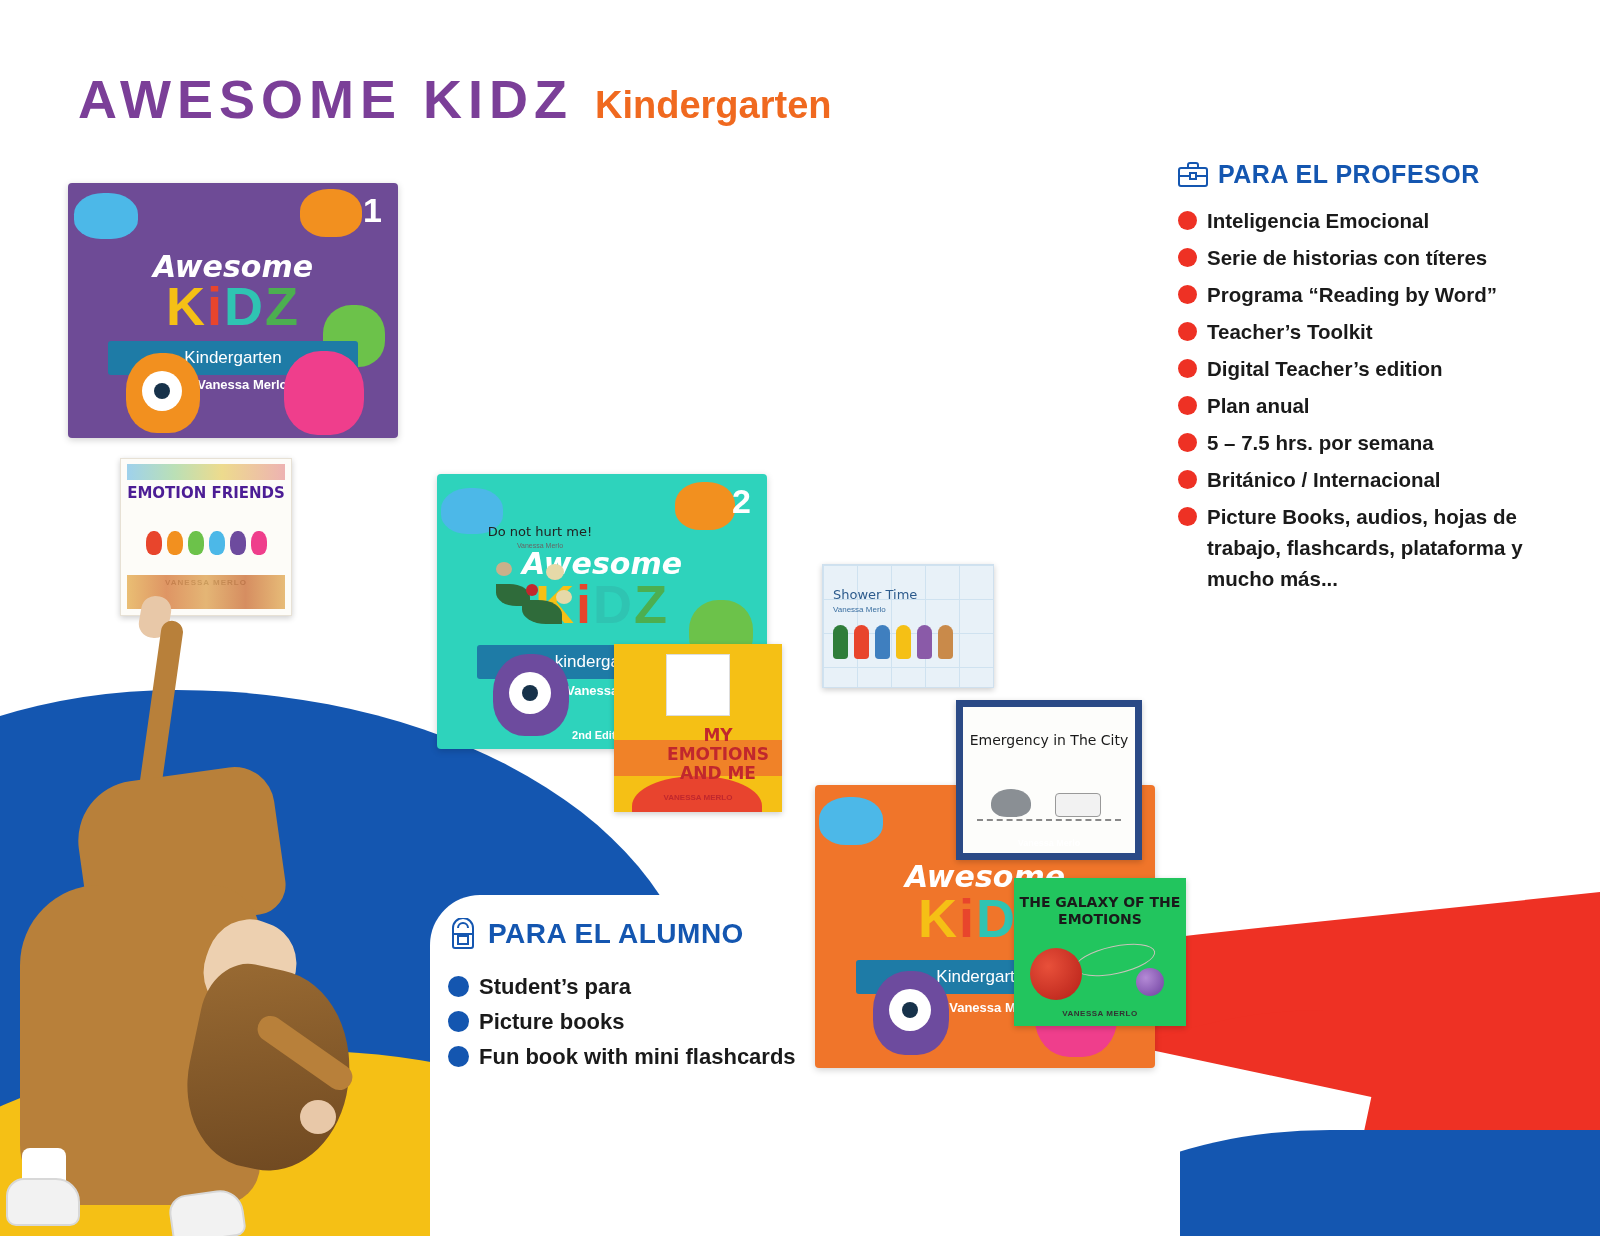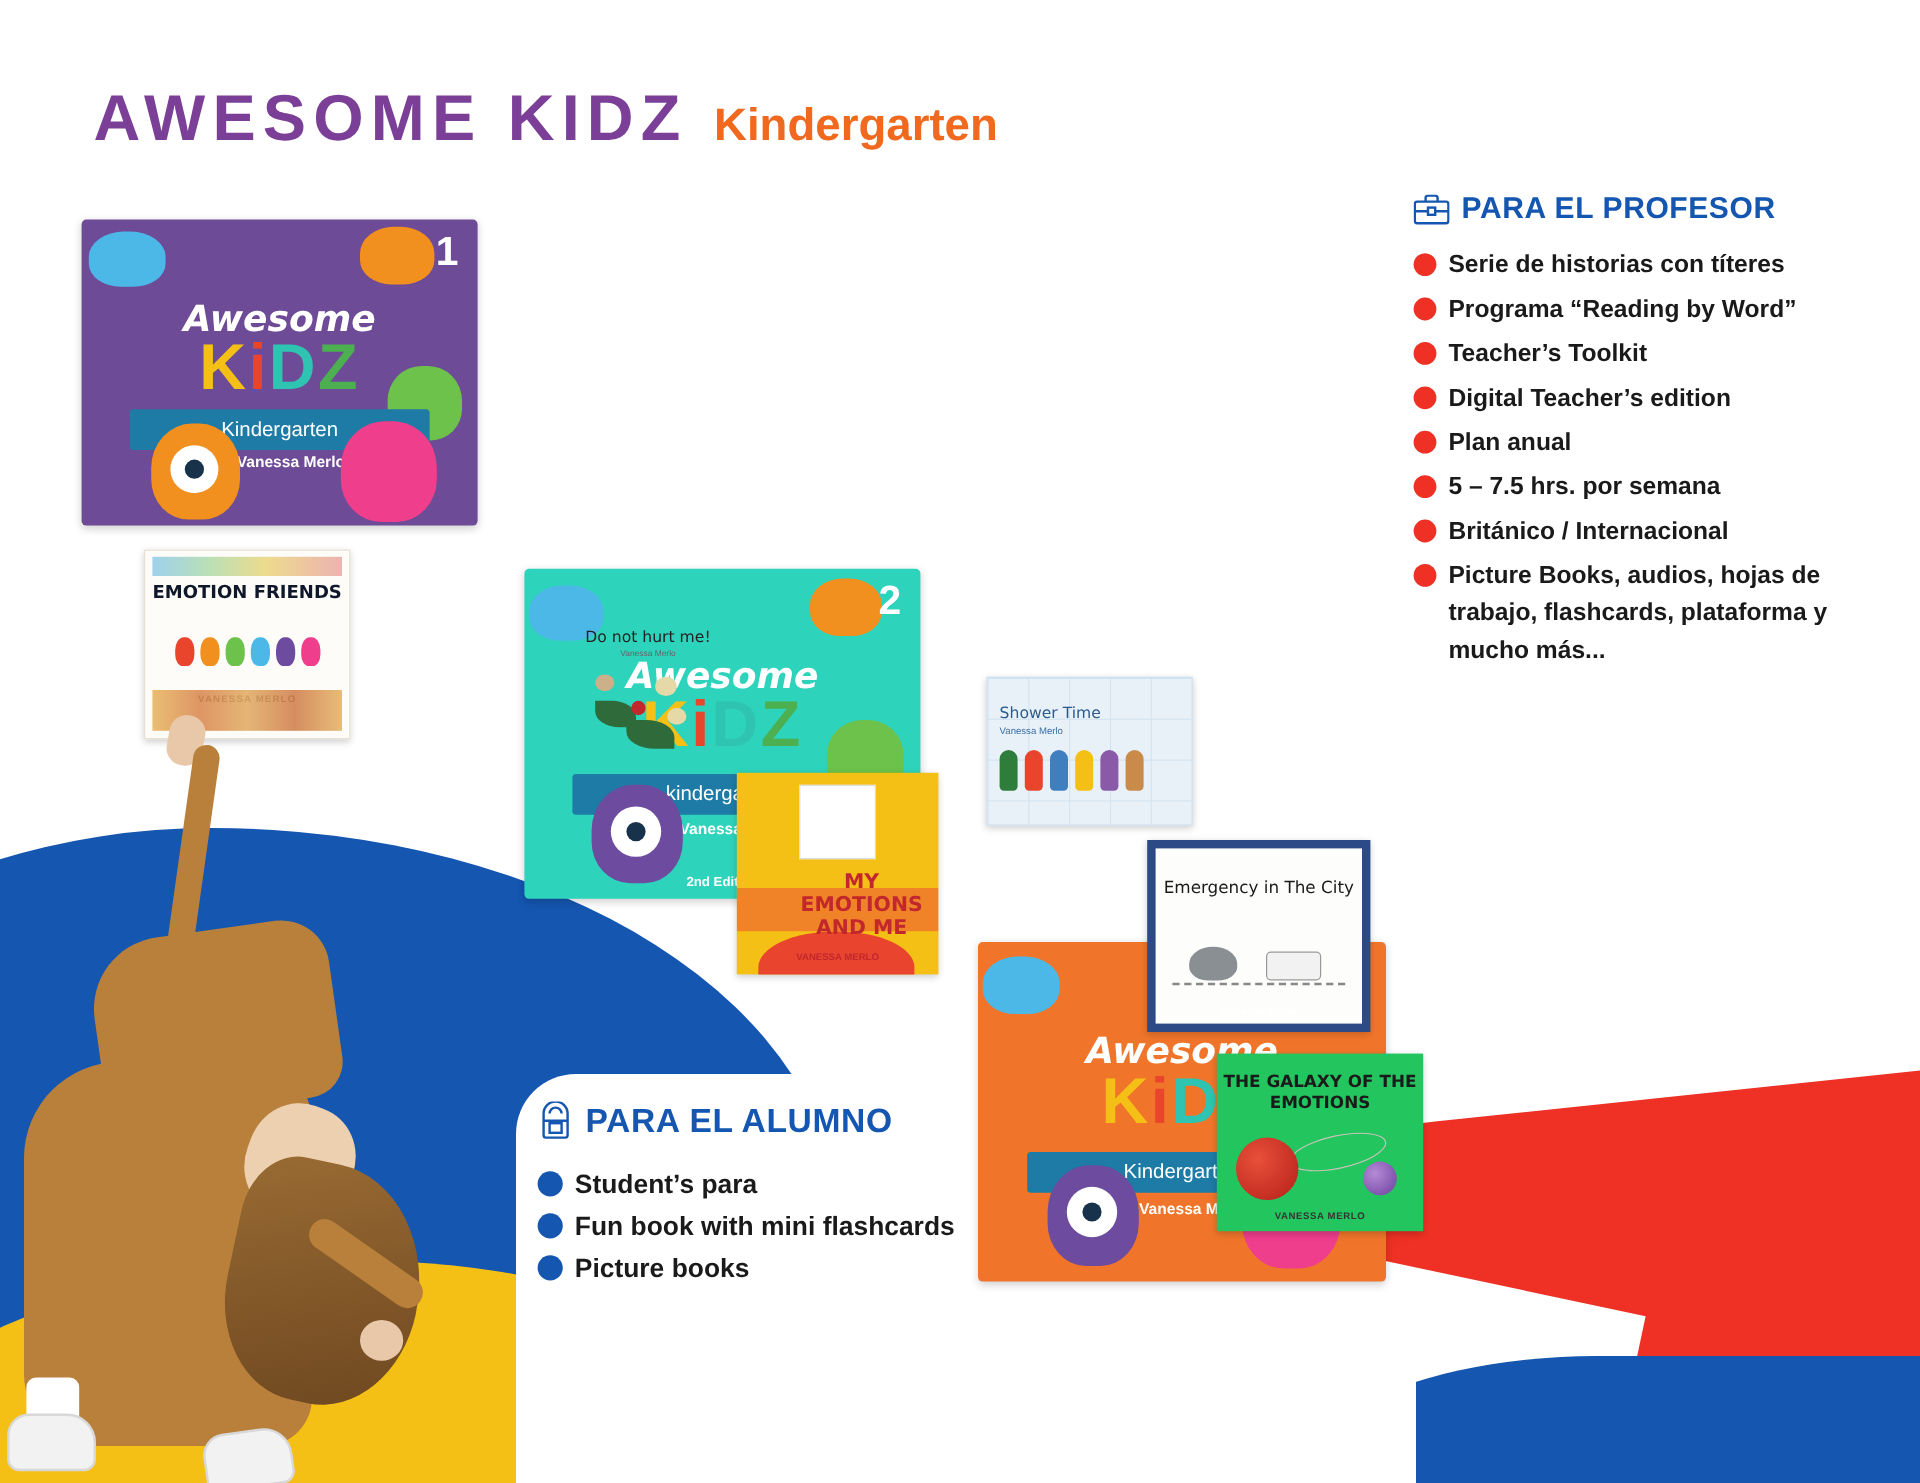--- a/index.html
+++ b/index.html
@@ -222,21 +222,21 @@
     box-shadow: 0 2px 6px rgba(0,0,0,.2);
     overflow: hidden;
   }
   #pb-emotion-friends {
     left: 120px; top: 458px; width: 172px; height: 158px;
     background: #fdfcf8;
     border: 1px solid #e7e1d5;
   }
   #pb-emotion-friends .pb-title {
     position:absolute; left:0; right:0; top: 26px;
-    text-align:center; font-size: 15px; font-weight: bold; color:#0f172a;
+    text-align:center; font-size: 15px; font-weight: bold; color:#4c1d95;
     font-family: "DejaVu Sans", sans-serif; line-height: 17px;
   }
   #pb-emotion-friends .pb-author {
     position:absolute; left:0;right:0; bottom: 28px; text-align:center;
     font-size: 8px; color:#555; letter-spacing: 1px; font-weight: bold;
   }
   .ef-strip {
     position:absolute; left: 6px; right: 6px; bottom: 6px; height: 34px;
     background: linear-gradient(90deg,#e6b35c,#d9834a 25%,#e0a95e 50%,#cf7a46 75%,#e3b061);
     opacity: .85;
@@ -554,20 +554,24 @@
         <path d="M10 6 V3 a2 2 0 0 1 2-2 h6 a2 2 0 0 1 2 2 V6" fill="none" stroke="#1456b0" stroke-width="2"></path>
         <line x1="1" y1="14" x2="29" y2="14" stroke="#1456b0" stroke-width="2"></line>
         <rect x="12" y="11" width="6" height="6" fill="#ffffff" stroke="#1456b0" stroke-width="2"></rect>
       </svg>
     </span>
     <span>PARA EL PROFESOR</span>
   </div>
   <div class="list">
     <div class="list-item">
       <span class="bullet red"></span>
+      <span class="item-text">Inteligencia Emocional</span>
+    </div>
+    <div class="list-item">
+      <span class="bullet red"></span>
       <span class="item-text">Serie de historias con títeres</span>
     </div>
     <div class="list-item">
       <span class="bullet red"></span>
       <span class="item-text">Programa “Reading by Word”</span>
     </div>
     <div class="list-item">
       <span class="bullet red"></span>
       <span class="item-text">Teacher’s Toolkit</span>
     </div>
@@ -606,20 +610,20 @@
     </span>
     <span>PARA EL ALUMNO</span>
   </div>
   <div class="list">
     <div class="list-item">
       <span class="bullet blue"></span>
       <span class="item-text">Student’s para</span>
     </div>
     <div class="list-item">
       <span class="bullet blue"></span>
+      <span class="item-text">Picture books</span>
+    </div>
+    <div class="list-item">
+      <span class="bullet blue"></span>
       <span class="item-text">Fun book with mini flashcards</span>
     </div>
-    <div class="list-item">
-      <span class="bullet blue"></span>
-      <span class="item-text">Picture books</span>
-    </div>
   </div>
 </div>
 
 </body></html>

